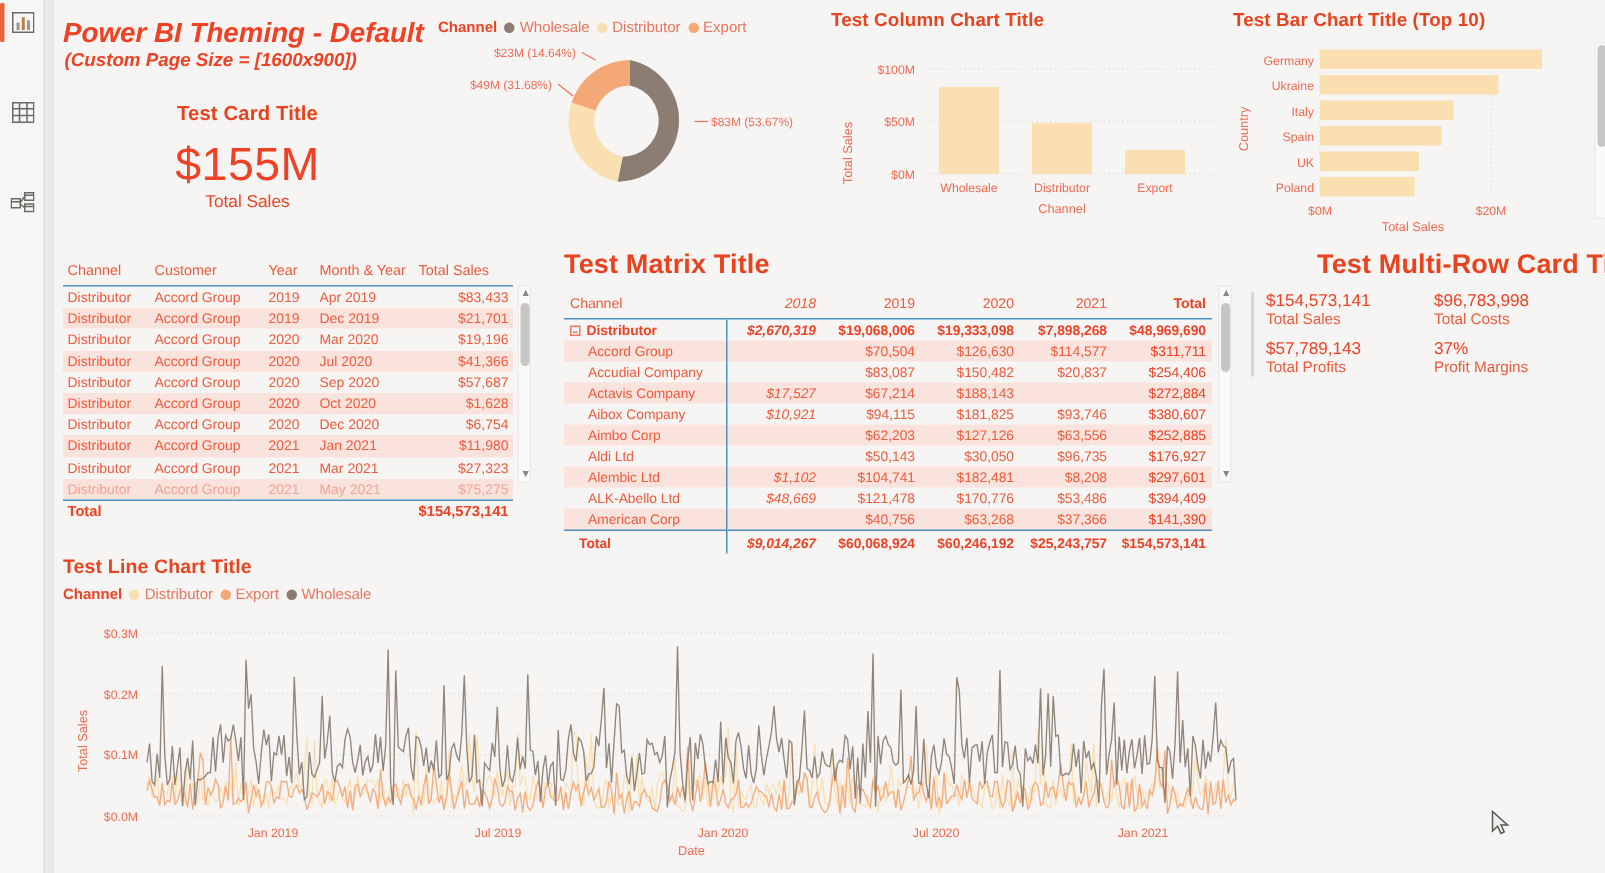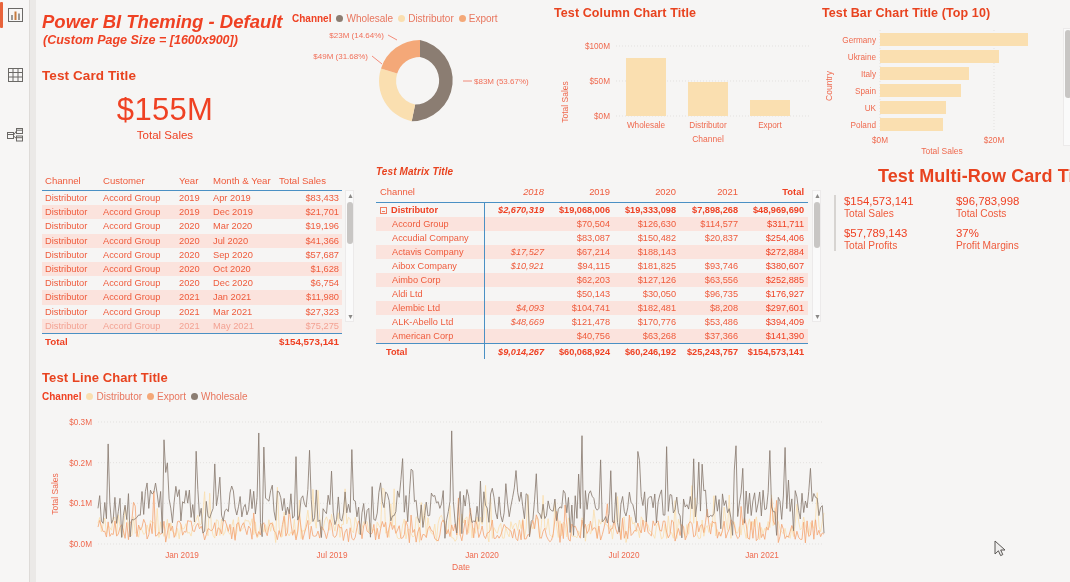--- a/index.html
+++ b/index.html
@@ -40,21 +40,21 @@
     color: #e8431f; font-weight: bold; letter-spacing: .1px;
     white-space: nowrap;
   }
 
   
   #pgtitle { position:absolute; left:6px; top:11px; font-size:18.5px; color:#ef4123; font-weight:bold; white-space:nowrap;font-style:italic;}
   #pgsub   { position:absolute; left:7px; top:33px; font-size:12.5px; color:#ef4123; font-style:italic; font-weight:bold; white-space:nowrap;}
 
   
   #card { left: 6px; top: 68px; width: 246px; height: 86px; }
-  #card .vtitle { font-size: 13.5px; }
+  #card .vtitle { font-size: 13.5px; text-align: center; }
   #cardval { text-align:center; font-size: 31px; color:#ef4123; margin-top: 9px; font-weight: normal; letter-spacing:.3px;}
   #cardlbl { text-align:center; font-size: 11.5px; color:#ef4123; margin-top: 1px;}
 
   
   .axlbl { fill:#ef6a4f; font-size:8.2px; font-family:"Liberation Sans",sans-serif; }
   .axttl { fill:#ef6a4f; font-size:8.5px; font-family:"Liberation Sans",sans-serif; }
   .dlbl  { fill:#f1705a; font-size:8px; font-family:"Liberation Sans",sans-serif; }
 
   .legend { display:flex; align-items:center; gap:5px; font-size:10px; color:#e8765e; white-space:nowrap;}
   .legend .lg-title { color:#ef4123; font-weight:bold; }
@@ -85,21 +85,21 @@
   .totrow td { font-weight: bold; color:#ef4123; border-top: 1.3px solid #4a90c4; padding-top:3px; font-size:9.8px;}
   .clip-row td { color:#f3a293; }
 
   
   .sbar { position:absolute; width:9px; background:#fafafa; border:1px solid #eceaea; }
   .sbar .thumb { position:absolute; left:1px; width:6px; background:#c8c6c4; border-radius:3px; }
   .sbar .arr { position:absolute; left:0; width:9px; height:9px; color:#8a8886; font-size:7px; text-align:center; line-height:9px;}
 
   
   #matrix { left: 340px; top: 166px; width: 455px; height: 196px; }
-  #matrix .vtitle { font-size: 10px; font-style: italic; }
+  #matrix .vtitle { font-size: 18px; }
   table.mtx { border-collapse: collapse; width: 430px; font-size: 9.2px; color:#ef5b3c; table-layout: fixed;}
   table.mtx th { font-weight: normal; color:#ef5b3c; font-size:9.4px; text-align:right; padding:3px 4px 5px 4px; }
   table.mtx th.lft { text-align:left; }
   table.mtx th.tot { font-weight:bold; color:#ef4123; }
   table.mtx td { padding: 2.0px 4px; text-align:right; white-space:nowrap; }
   table.mtx td.lft { text-align:left; }
   table.mtx tr.alt td { background:#fbe3dd; }
   table.mtx tr.grp td { font-weight:bold; color:#ef4123; border-top:1.3px solid #4a90c4;}
   table.mtx td.tcol { font-weight:normal; color:#ef4123;}
   table.mtx tr.mtot td { font-weight:bold; color:#ef4123; border-top:1.3px solid #4a90c4; padding-top:3px;}
@@ -451,21 +451,21 @@
           <tr>
               <td class="lft indent">Aldi Ltd</td>
               <td class="vrule"></td>
               <td>$50,143</td>
               <td>$30,050</td>
               <td>$96,735</td>
               <td class="tcol">$176,927</td>
             </tr>
           <tr class="alt">
               <td class="lft indent">Alembic Ltd</td>
-              <td class="vrule">$4,093</td>
+              <td class="vrule">$1,102</td>
               <td>$104,741</td>
               <td>$182,481</td>
               <td>$8,208</td>
               <td class="tcol">$297,601</td>
             </tr>
           <tr>
               <td class="lft indent">ALK-Abello Ltd</td>
               <td class="vrule">$48,669</td>
               <td>$121,478</td>
               <td>$170,776</td>

